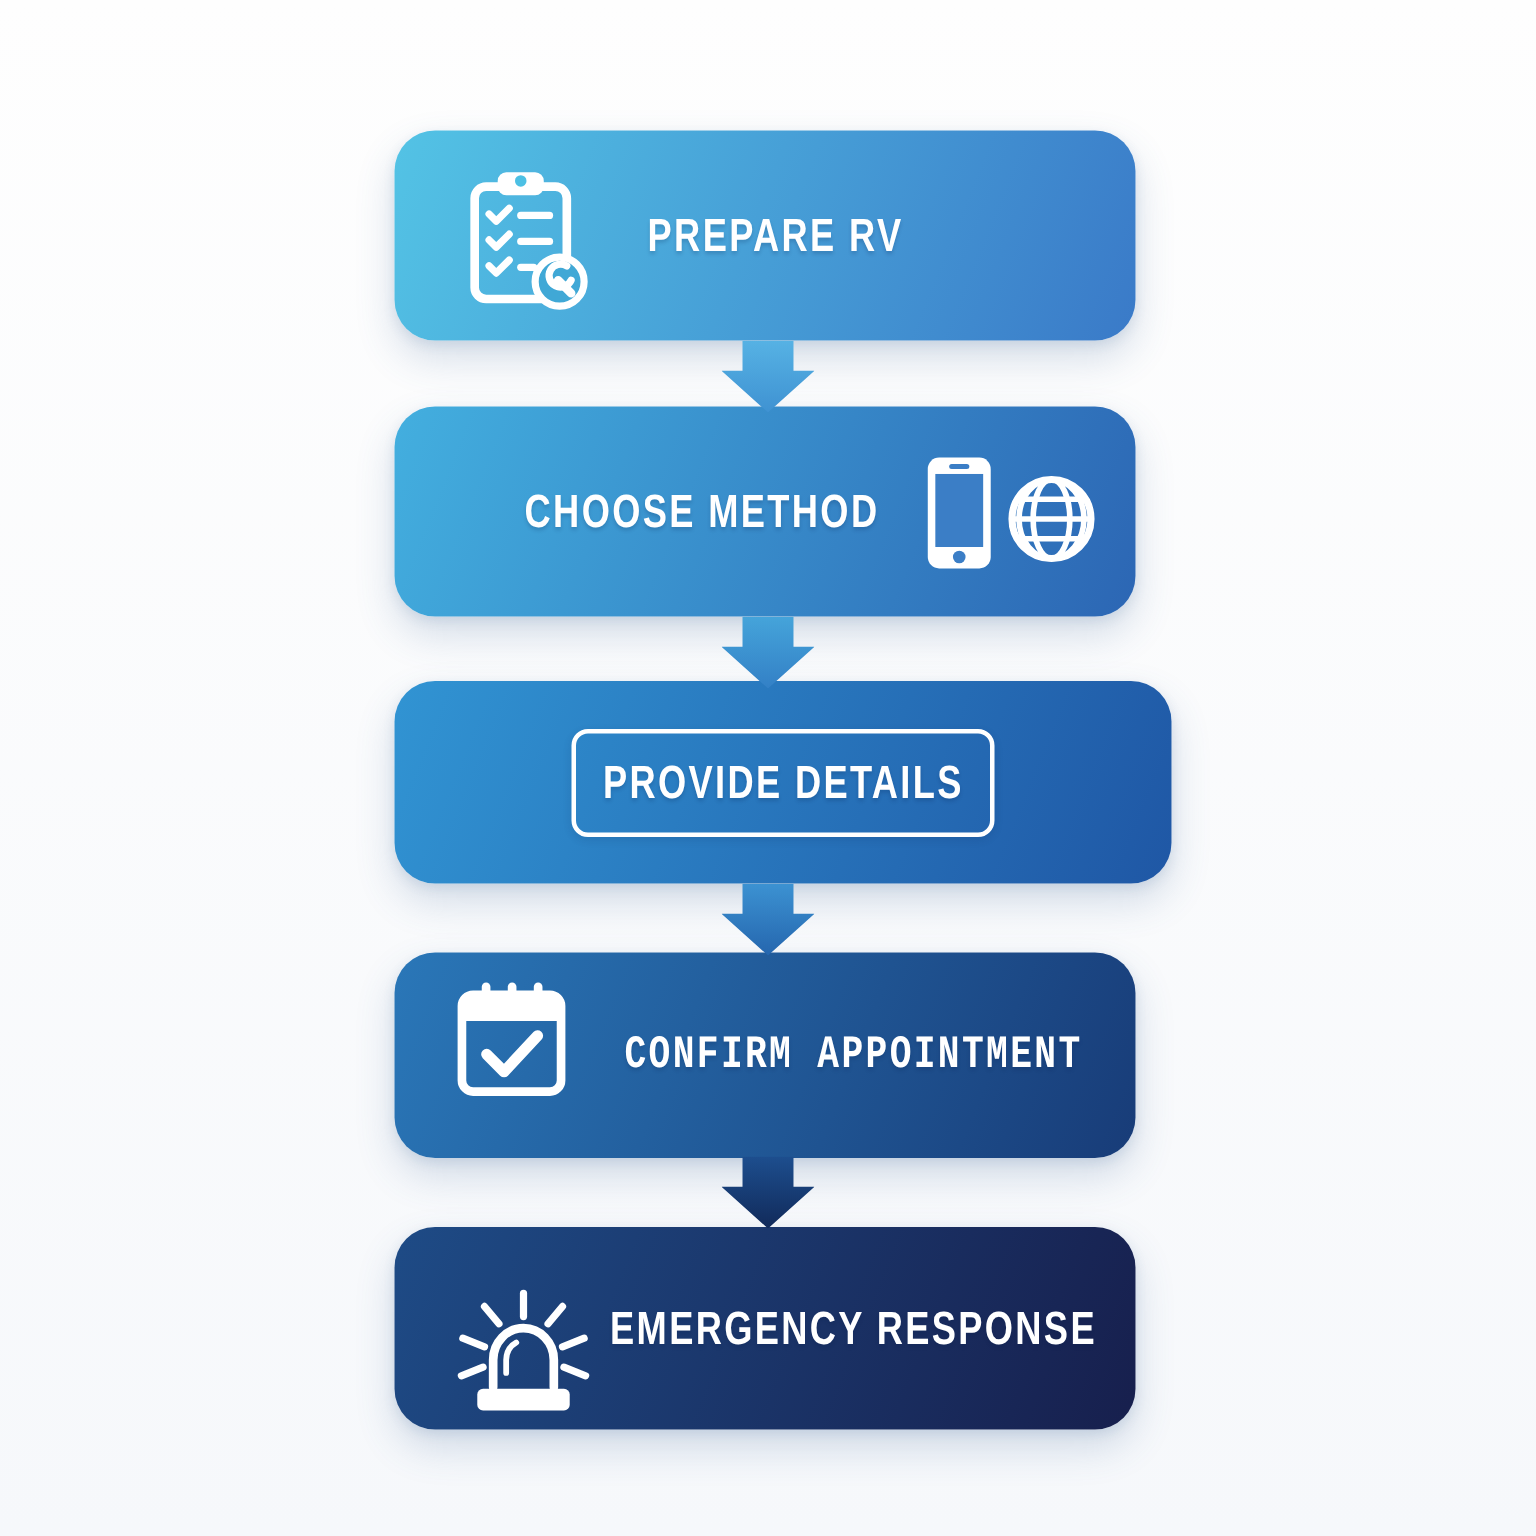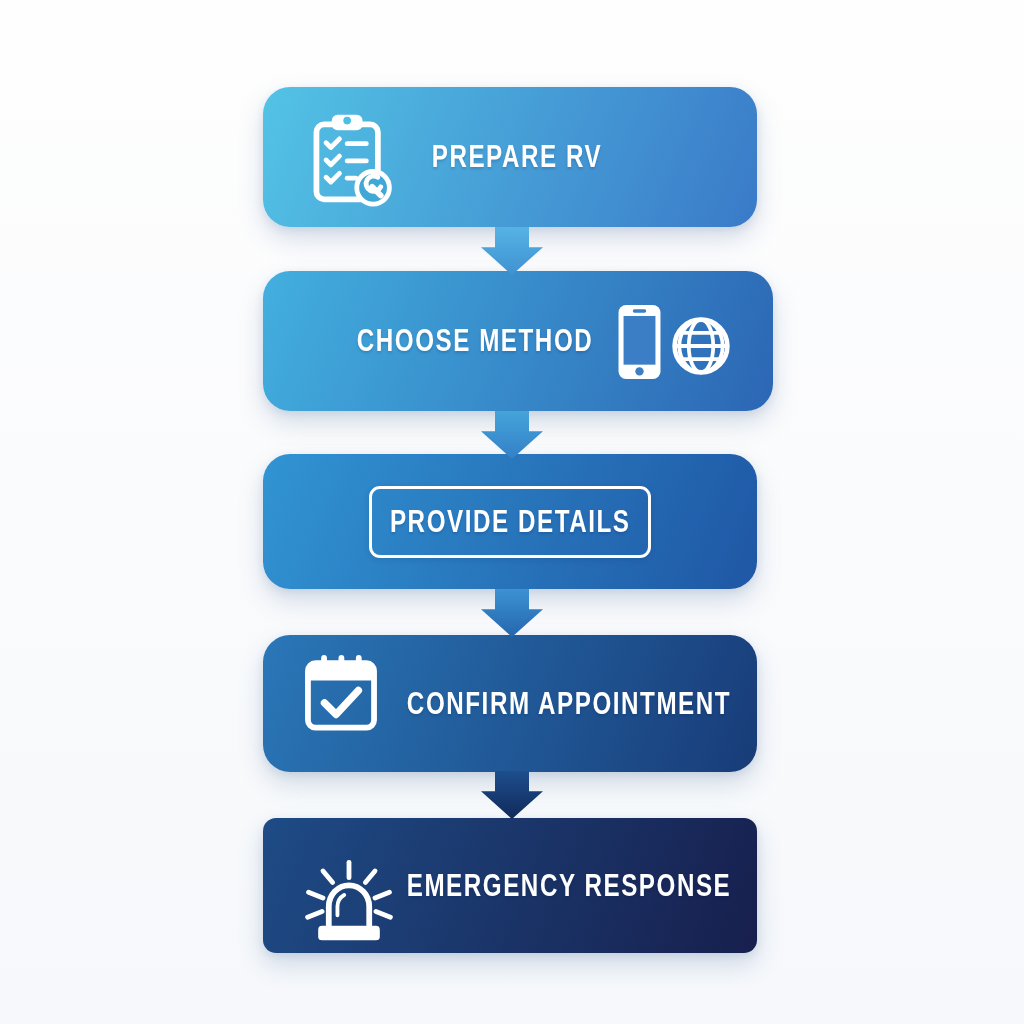--- a/index.html
+++ b/index.html
@@ -7,22 +7,22 @@
     width:1024px;height:1024px;position:relative;overflow:hidden;
     background:linear-gradient(180deg,#fefefe,#f6f8fb);
     font-family:"Liberation Sans", sans-serif;
   }
   .canvas{position:absolute;inset:0;text-align:right;}
   .step{
     position:absolute;left:263px;width:494px;border-radius:27px;
     box-shadow:0 12px 26px rgba(60,100,150,.20), 0 3px 8px rgba(60,100,150,.12);
   }
   .step-1{top:87px;height:140px;}
-  .step-2{top:271px;height:140px;padding-left:16px;}
-  .step-3{top:454px;height:135px;}
+  .step-2{top:271px;height:140px;}
+  .step-3{top:454px;height:135px;padding-left:24px;}
   .step-4{top:635px;height:137px;}
   .step-5{top:818px;height:135px;}
   .step-label{
     position:absolute;top:50%;white-space:nowrap;
     transform:translate(-50%,-50%) scaleX(0.78);
     color:#ffffff;font-weight:700;font-size:31px;letter-spacing:2px;
     text-shadow:0 2px 3px rgba(0,30,70,.18);
   }
   .cx-515{left:51.5%;}
   .cx-415{left:41.5%;}
@@ -99,37 +99,37 @@
   <div class="arrow arrow-2" style="background: linear-gradient(rgb(69, 164, 218), rgb(51, 128, 198));"></div>
 
   <div class="step step-3" style="background: linear-gradient(112deg, rgb(49, 148, 211), rgb(31, 87, 165));">
     <div class="outline-box">
       <span class="step-label">PROVIDE DETAILS</span>
     </div>
   </div>
 
   <div class="arrow arrow-3" style="background: linear-gradient(rgb(60, 146, 210), rgb(37, 102, 174));"></div>
 
-  <div class="step step-4" style="background: linear-gradient(112deg, rgb(42, 119, 184), rgb(24, 60, 120));">
+  <div class="step step-4" style="background: linear-gradient(112deg, rgb(42, 119, 184), rgb(24, 60, 120)); font-family: Liberation Mono, monospace;">
     <span class="icon" style="left:40px;top:17px;width:76px;height:82px;">
       <svg viewBox="0 0 92 96">
         <rect x="22" y="2" width="7" height="16" rx="3.5" fill="#fff"></rect>
         <rect x="43" y="2" width="7" height="16" rx="3.5" fill="#fff"></rect>
         <rect x="64" y="2" width="7" height="16" rx="3.5" fill="#fff"></rect>
         <rect x="6" y="12" width="80" height="78" rx="9" fill="none" stroke="#fff" stroke-width="7"></rect>
         <path d="M6 21 a9 9 0 0 1 9 -9 h62 a9 9 0 0 1 9 9 v12 H6 z" fill="#fff"></path>
         <polyline points="26,60 40,74 67,45" fill="none" stroke="#fff" stroke-width="9" stroke-linecap="round" stroke-linejoin="round"></polyline>
       </svg>
     </span>
     <span class="step-label cx-620">CONFIRM APPOINTMENT</span>
   </div>
 
   <div class="arrow arrow-4" style="background: linear-gradient(rgb(29, 78, 142), rgb(17, 42, 90));"></div>
 
-  <div class="step step-5" style="background: linear-gradient(112deg, rgb(30, 75, 134), rgb(23, 31, 77)); border-radius: 13px;">
+  <div class="step step-5" style="background: linear-gradient(112deg, rgb(30, 75, 134), rgb(23, 31, 77));">
     <span class="icon" style="left:33px;top:26px;width:106px;height:104px;">
       <svg viewBox="0 0 110 108">
         <path d="M34 84 v-19 a21 22 0 0 1 42 0 v19" fill="none" stroke="#fff" stroke-width="6" stroke-linecap="round"></path>
         <rect x="23" y="85" width="64" height="15" rx="4" fill="#fff"></rect>
         <path d="M43 74 v-9 a13 14 0 0 1 7 -12" fill="none" stroke="#fff" stroke-width="4" stroke-linecap="round"></path>
         <line x1="55" y1="35" x2="55" y2="19" stroke="#fff" stroke-width="5" stroke-linecap="round"></line>
         <line x1="38" y1="40" x2="28" y2="28" stroke="#fff" stroke-width="5" stroke-linecap="round"></line>
         <line x1="72" y1="40" x2="82" y2="28" stroke="#fff" stroke-width="5" stroke-linecap="round"></line>
         <line x1="28" y1="56" x2="13" y2="50" stroke="#fff" stroke-width="5" stroke-linecap="round"></line>
         <line x1="82" y1="56" x2="97" y2="50" stroke="#fff" stroke-width="5" stroke-linecap="round"></line>

